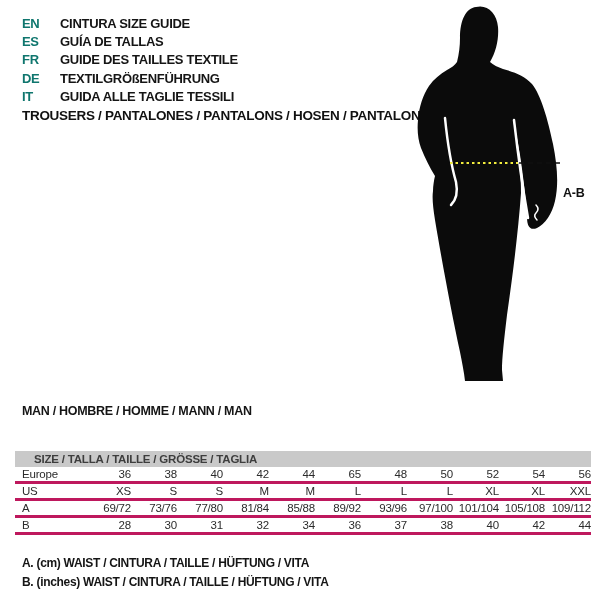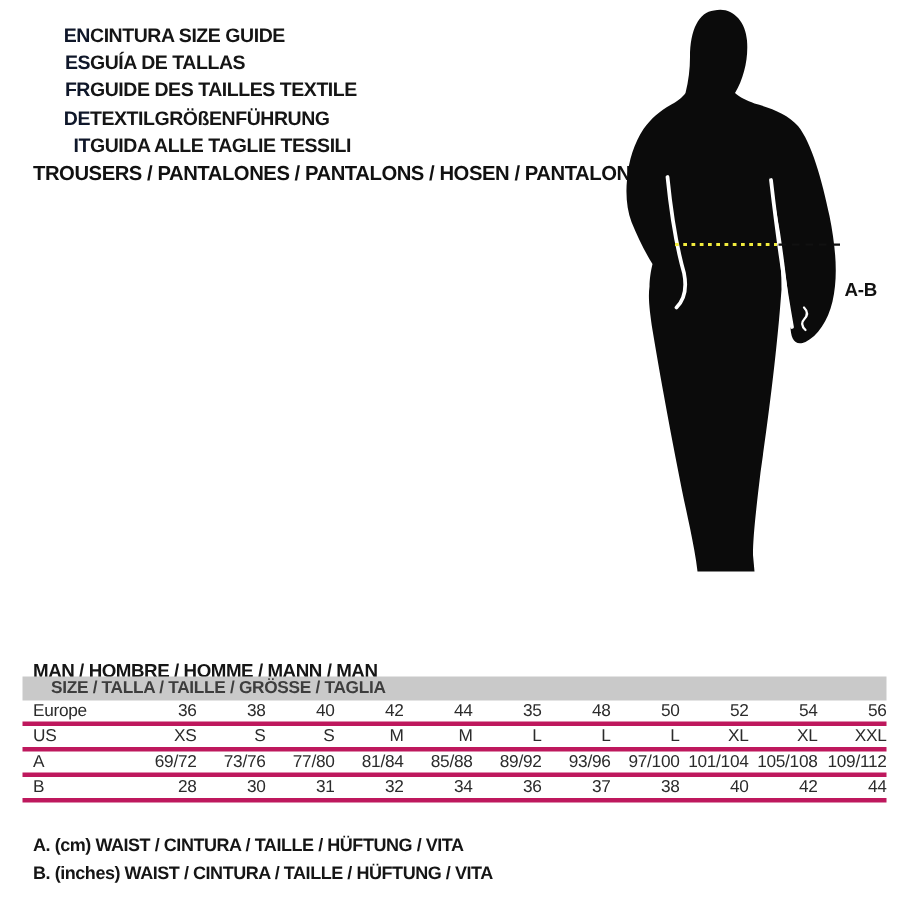--- a/index.html
+++ b/index.html
@@ -6,41 +6,41 @@
   html,body { background:#fff; }
   .canvas {
     position:relative; width:600px; height:600px; background:#ffffff;
     font-family:"Liberation Sans", sans-serif; color:#111; overflow:hidden;
   }
 
   
   .lang-block { position:absolute; left:22px; top:14px; }
   .lang-row { display:flex; height:18.3px; align-items:center; }
   .lang-code {
-    width:38px; font-size:13px; font-weight:bold; letter-spacing:-0.3px; color:#0f172a;text-align:right;
+    width:38px; font-size:13px; font-weight:bold; letter-spacing:-0.3px; color:#0f766e;
   }
   .lang-label {
     font-size:13px; font-weight:bold; letter-spacing:-0.3px; color:#151515; white-space:nowrap;
   }
 
   .category-title {
     position:absolute; left:22px; top:108px; font-size:13.5px; font-weight:bold;
     letter-spacing:-0.3px; color:#111; white-space:nowrap;
   }
 
   
   .figure-wrap { position:absolute; left:390px; top:0; width:200px; height:395px; }
   .measure-label {
     position:absolute; left:563px; top:156px; font-size:12.5px; font-weight:bold;
     letter-spacing:-0.2px; color:#111;margin-top:30px;
   }
 
   
   .man-title {
-    position:absolute; left:22px; top:440px; font-size:12.5px; font-weight:bold;
+    position:absolute; left:22px; top:404px; font-size:12.5px; font-weight:bold;
     letter-spacing:-0.3px; color:#151515; white-space:nowrap;
   }
 
   
   .size-table { position:absolute; left:15px; top:451px; width:576px; }
   .size-table-header {
     height:16px; display:flex; align-items:center; padding-left:19px;
     font-size:11.5px; font-weight:600; letter-spacing:-0.2px; color:#3d3d3d;
   }
   .t-row {
@@ -141,21 +141,21 @@
       <span>SIZE / TALLA / TAILLE / GRÖSSE / TAGLIA</span>
     </div>
 
     <div class="t-row">
       <span class="t-label">Europe</span>
       <span class="t-cell">36</span>
       <span class="t-cell">38</span>
       <span class="t-cell">40</span>
       <span class="t-cell">42</span>
       <span class="t-cell">44</span>
-      <span class="t-cell">35</span>
+      <span class="t-cell">65</span>
       <span class="t-cell">48</span>
       <span class="t-cell">50</span>
       <span class="t-cell">52</span>
       <span class="t-cell">54</span>
       <span class="t-cell">56</span>
     </div>
 
     <div class="t-row">
       <span class="t-label">US</span>
       <span class="t-cell">XS</span>

